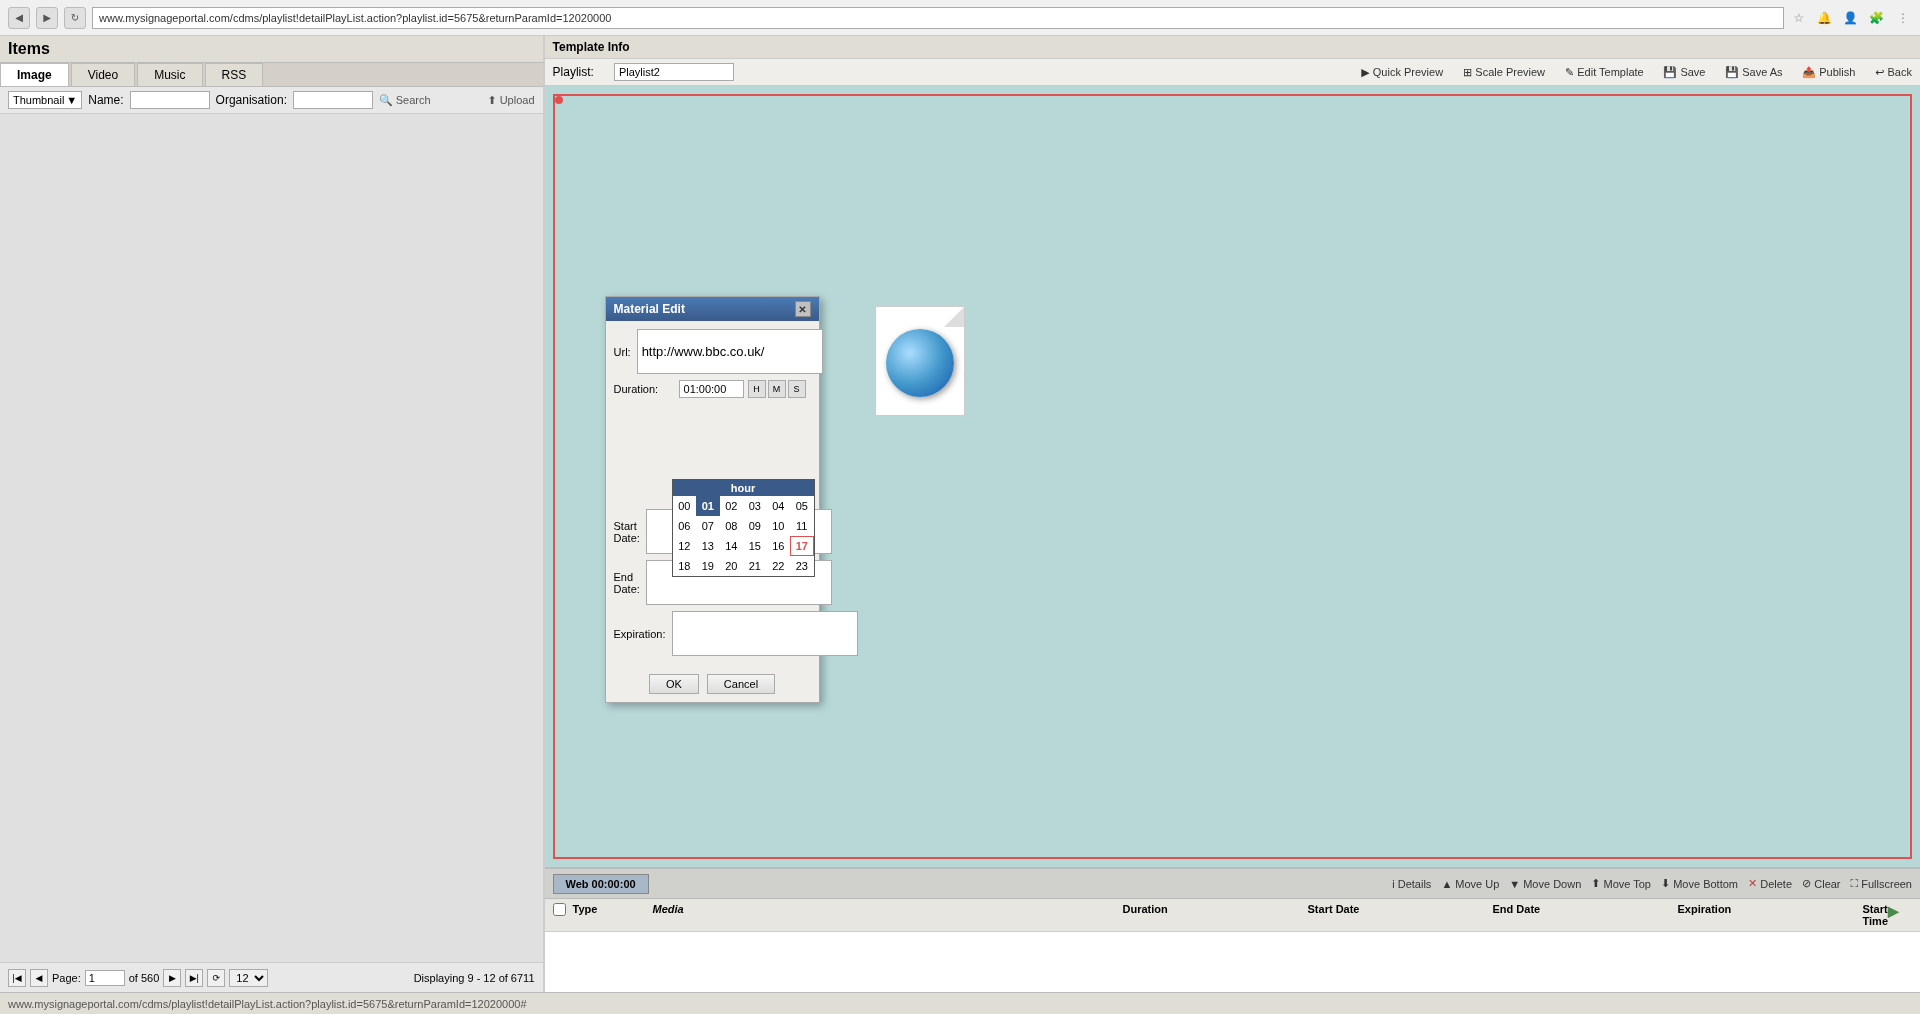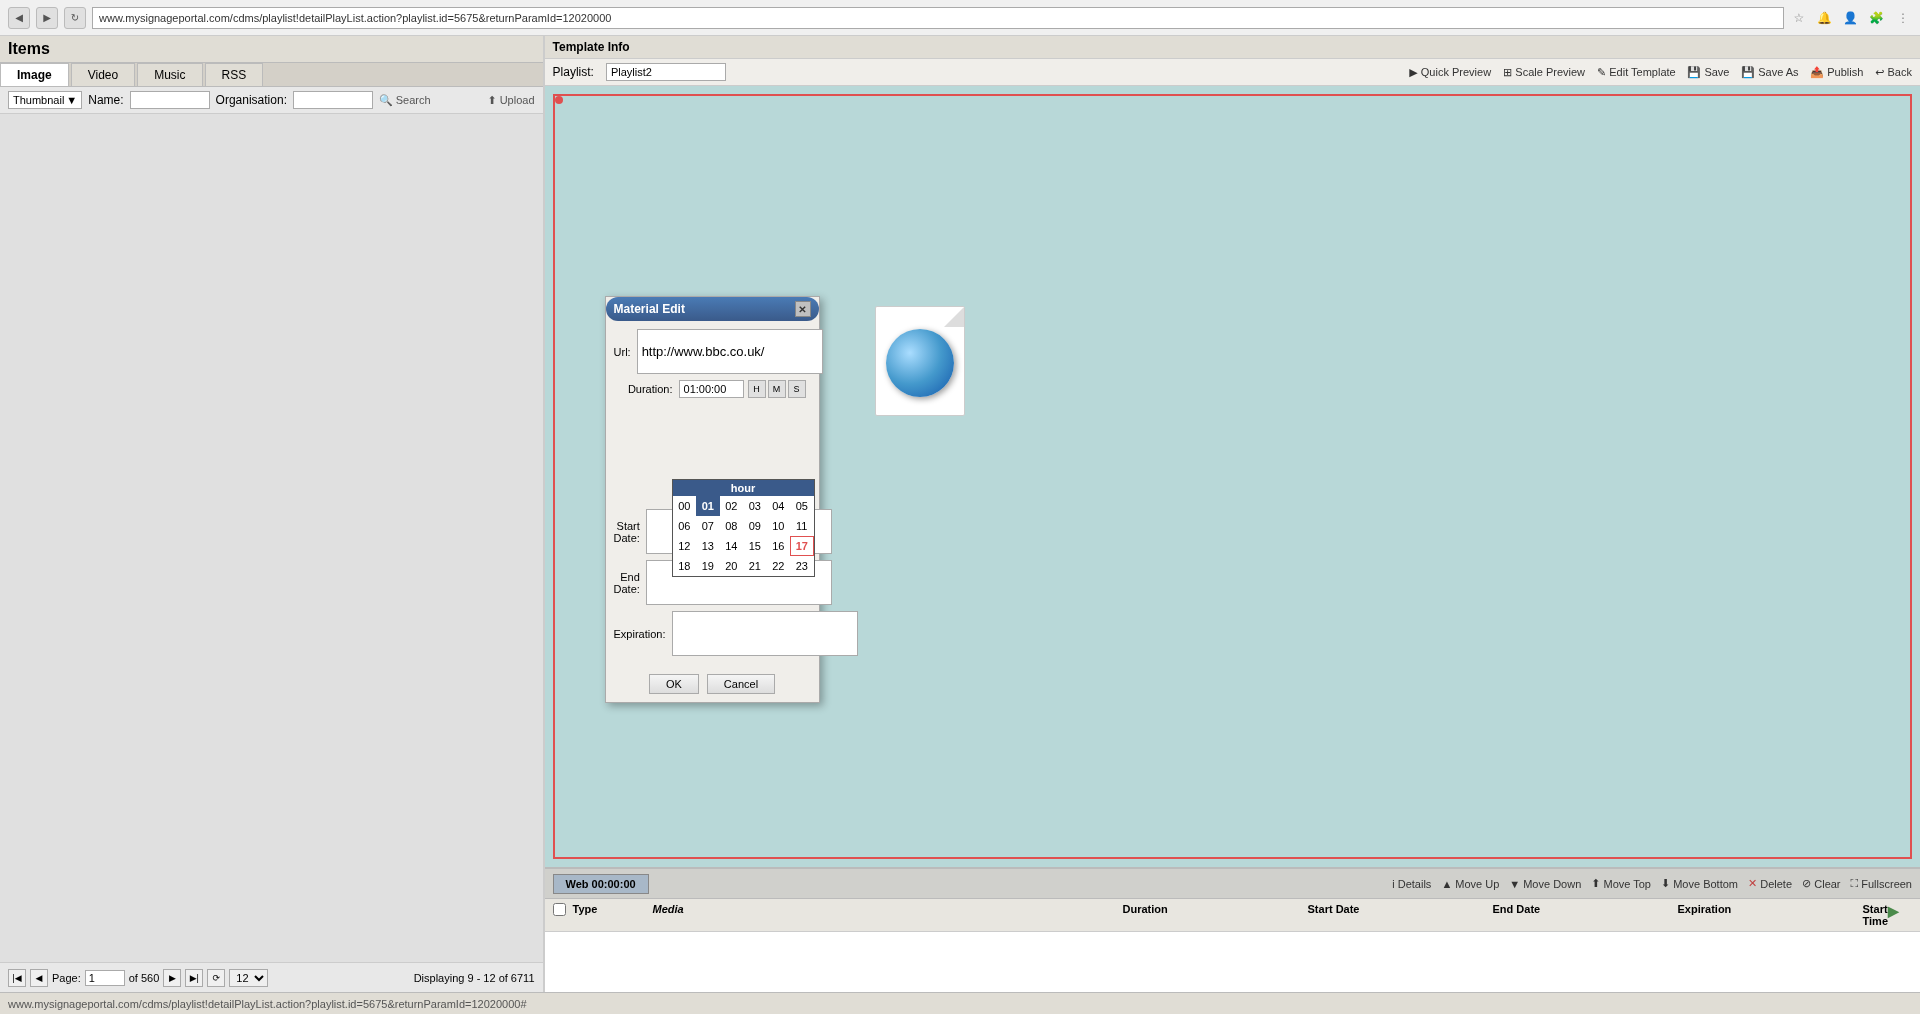--- a/index.html
+++ b/index.html
@@ -168,21 +168,21 @@
       background: #e0ddd5;
       padding: 4px 8px;
       border-bottom: 1px solid #ccc;
       font-weight: bold;
       font-size: 12px;
     }
     .template-toolbar {
       display: flex;
       align-items: center;
       padding: 4px 8px;
-      gap: 12px;
+      gap: 20px;
       background: #f0eeea;
       border-bottom: 1px solid #ccc;
       flex-wrap: wrap;
     }
     .playlist-input {
       border: 1px solid #aaa;
       padding: 2px 4px;
       font-size: 11px;
       width: 120px;
       background: white;
@@ -223,42 +223,40 @@
     }
     .modal-title-bar {
       background: linear-gradient(to bottom, #4a7bb5, #3a5a8a);
       color: white;
       padding: 4px 8px;
       display: flex;
       align-items: center;
       justify-content: space-between;
       font-size: 12px;
       font-weight: bold;
-      border-radius: 12px;
     }
     .modal-close-btn {
       width: 16px; height: 16px;
       background: #c0c0c0;
       border: 1px solid #888;
       display: flex; align-items: center; justify-content: center;
       font-size: 10px; cursor: pointer;
       color: #333;
     }
     .modal-body {
       padding: 8px;
     }
     .form-row {
       display: flex;
       align-items: center;
       margin-bottom: 6px;
     }
     .form-label {
       width: 65px;
       font-size: 11px;
-      text-align: right;
       padding-right: 6px;
     }
     .form-input {
       flex: 1;
       border: 1px solid #aaa;
       padding: 14px 4px;
       font-size: 13px;
       background: white;
     }
     .duration-row {

